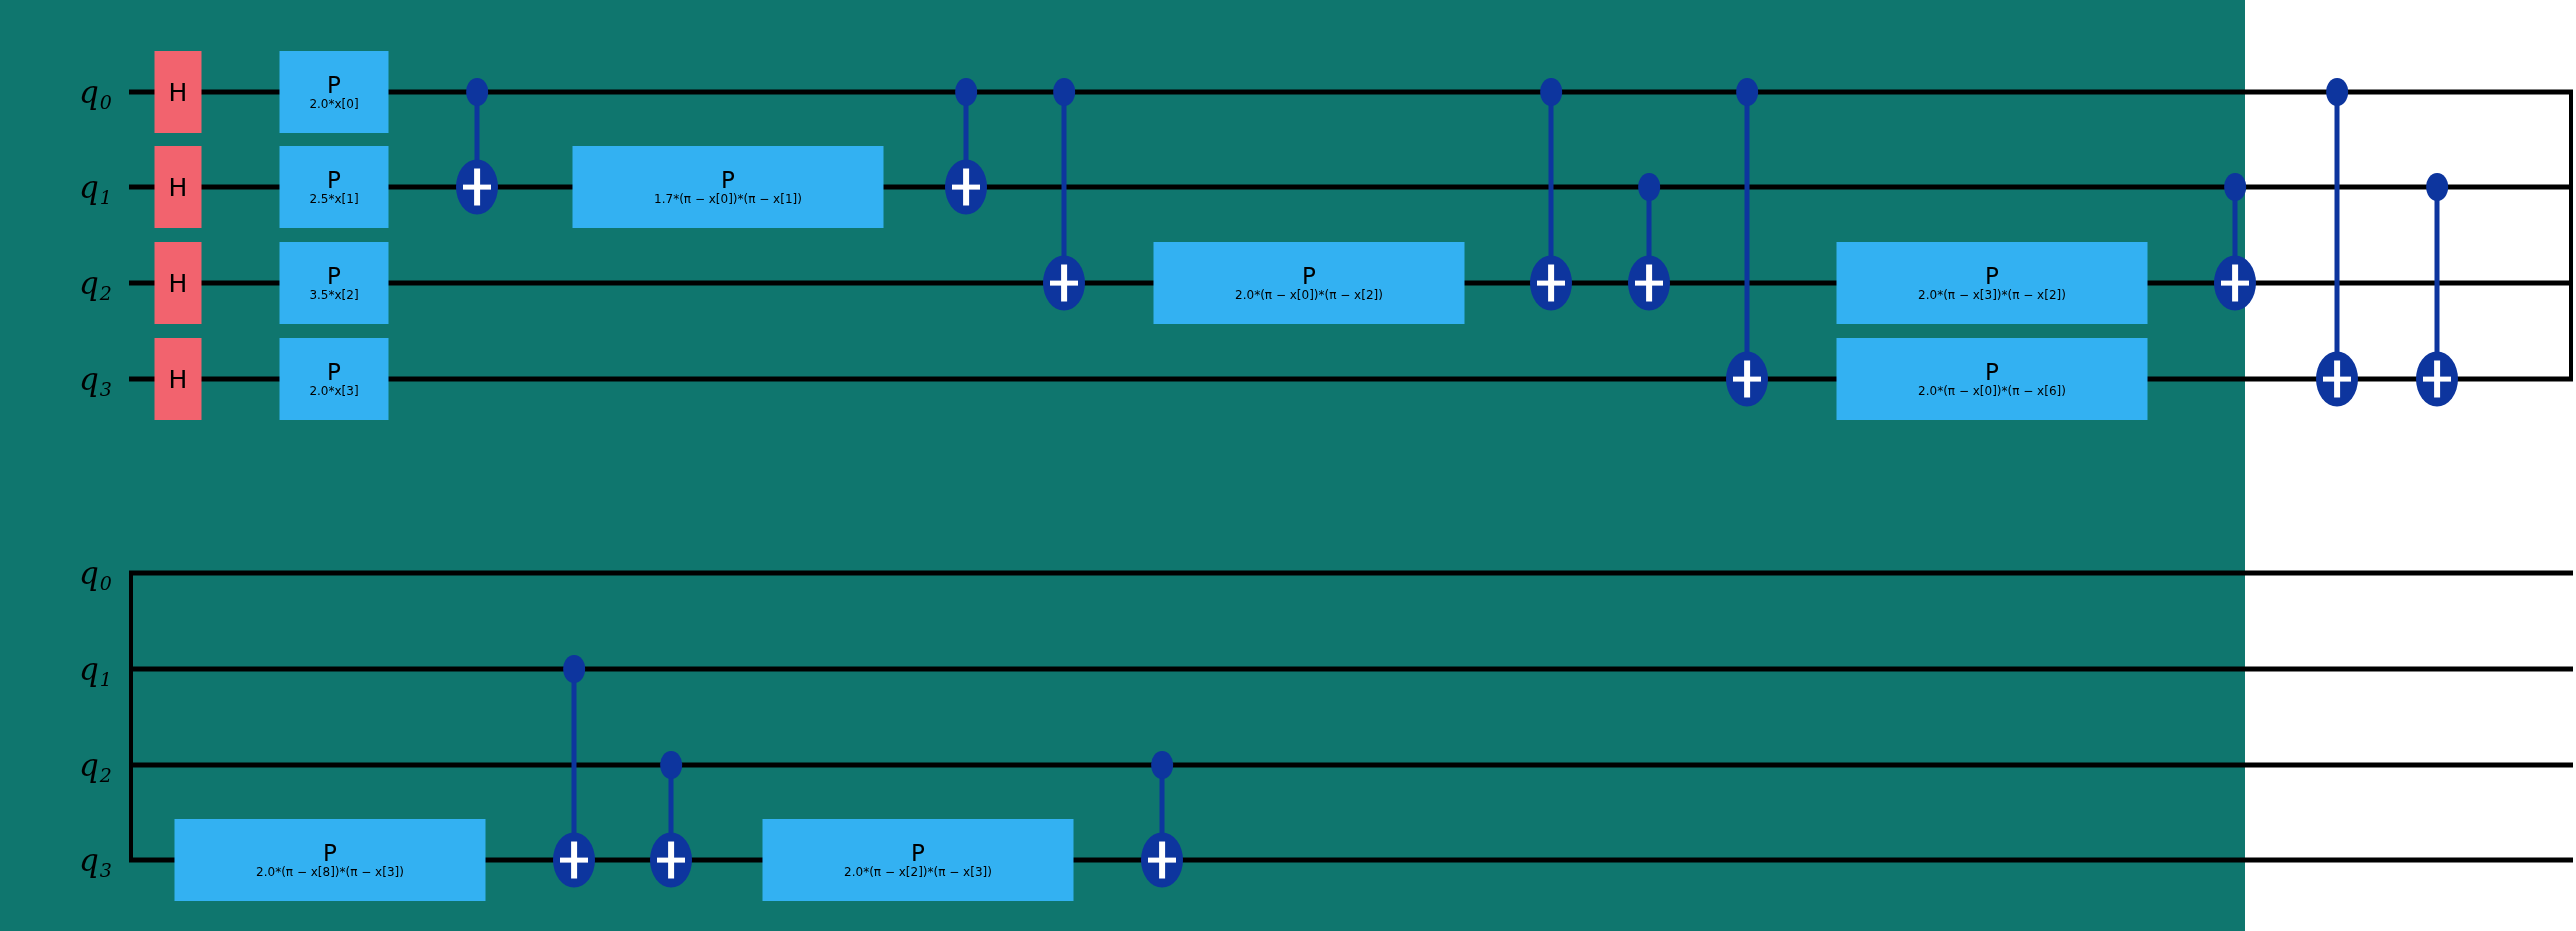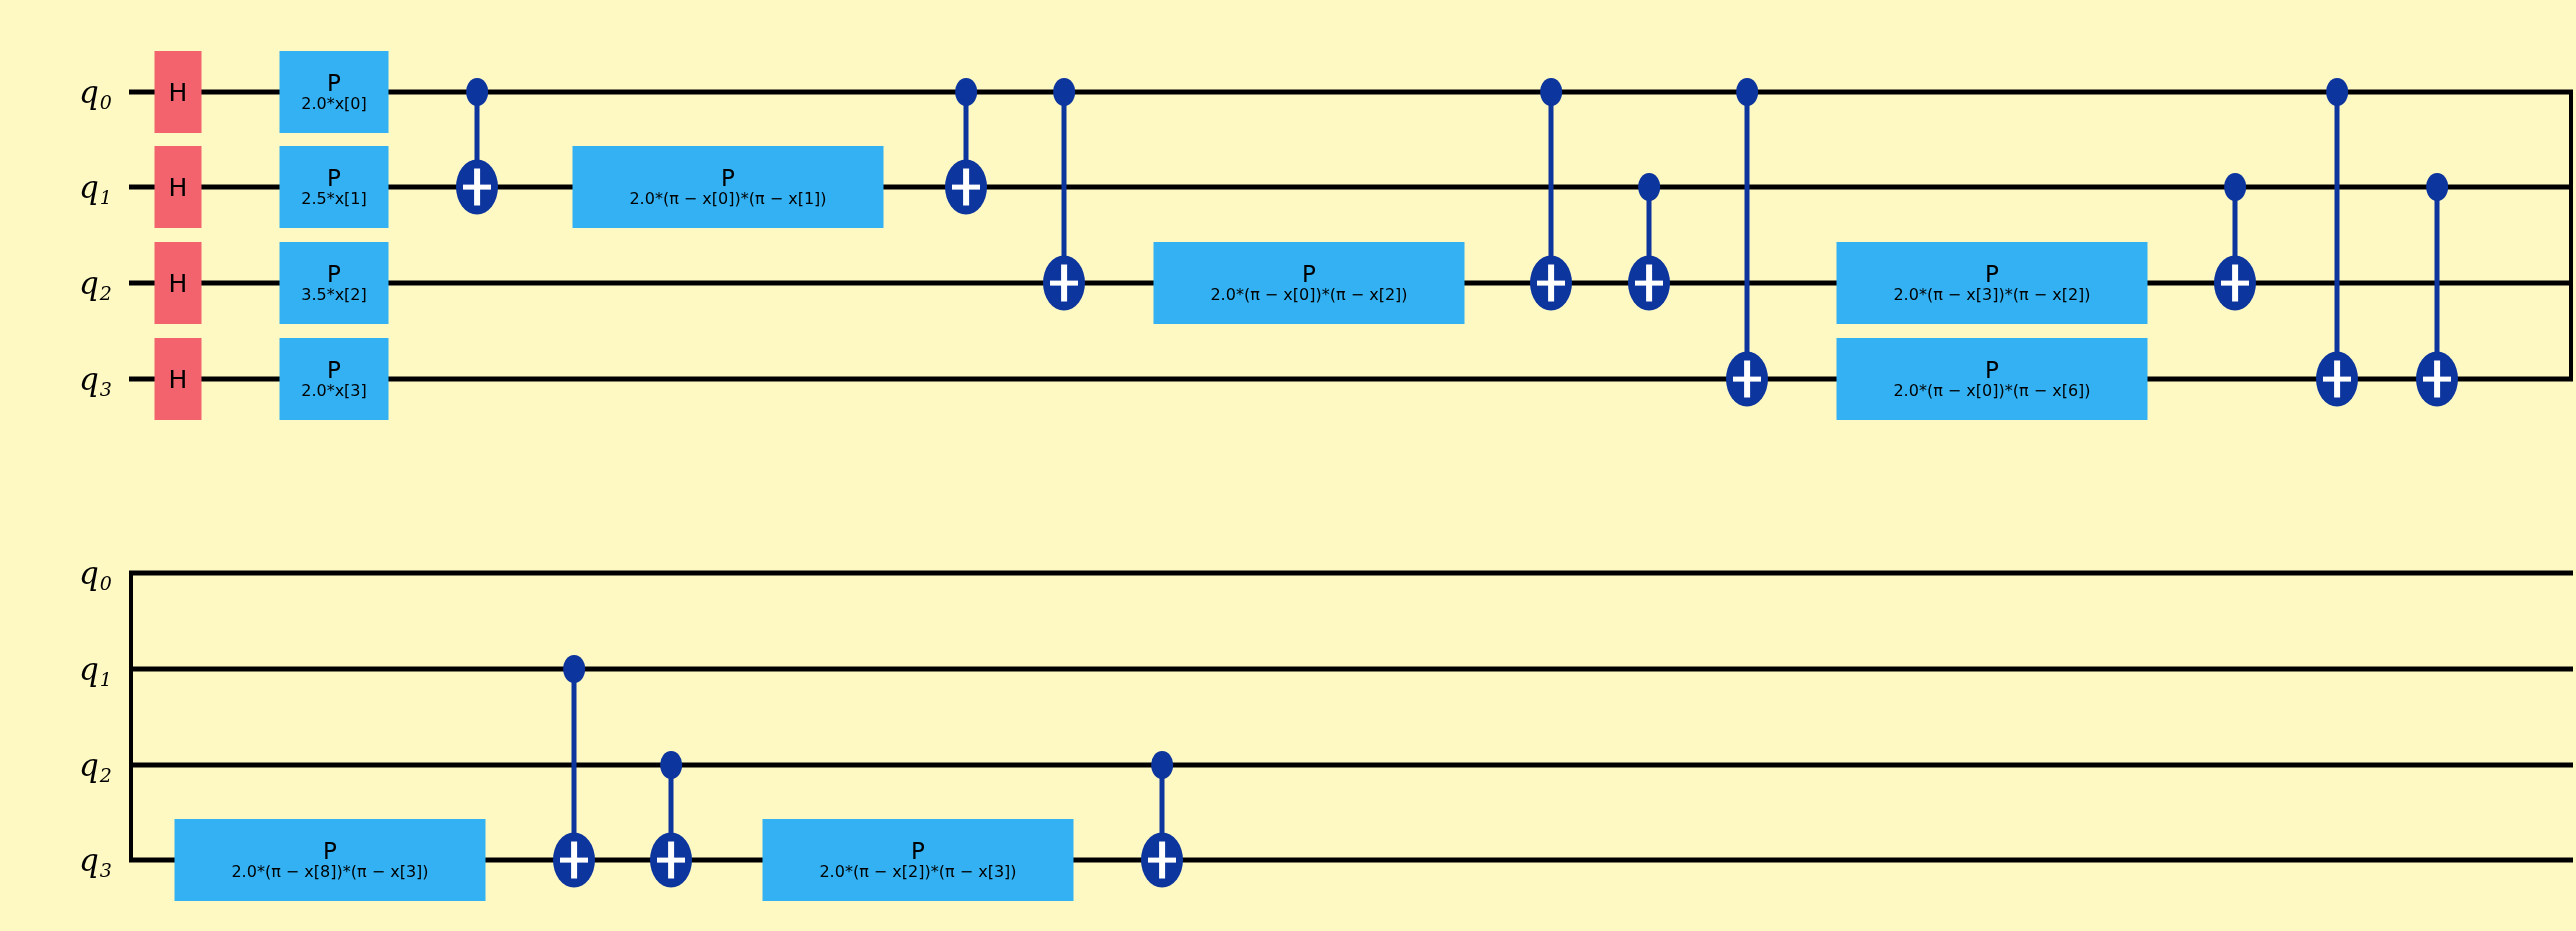--- a/index.html
+++ b/index.html
@@ -8,23 +8,23 @@
     width: 2576px;
     height: 932px;
     font-family: "DejaVu Sans", sans-serif;
     position: relative;
     overflow: hidden;
   }
 
   .circuit-figure {
     position: absolute;
     left: 0; top: 0;
-    width: 2576px;
+    width: 2245px;
     height: 932px;
-    background: #fef9c3;
+    background: #0f766e;
   }
 
   .panel {
     position: absolute;
     left: 0;
     width: 2576px;
   }
 
   
   .qlabel {
@@ -71,21 +71,21 @@
     line-height: 1.04;
     white-space: nowrap;
     padding: 0 6.7px;
   }
   .gate-box .gname {
     font-size: 23px;
     line-height: 1.0;
     margin-bottom: 0.8px;
   }
   .gate-box .gparam {
-    font-size: 16px;
+    font-size: 12px;
     line-height: 1.0;
   }
   .gate-h {
     background: #f2636e;
     width: 47px;
     height: 82px;
   }
   .gate-h .gname { font-size: 25px; margin-bottom: 0; }
   .gate-p {
     background: #33b1f2;
@@ -172,21 +172,21 @@
       </div>
       <div class="gate-box gate-p" style="left: 334px; top: 379px; width: 109px;">
         <span class="gname">P</span>
         <span class="gparam">2.0*x[3]</span>
       </div>
       <div class="ctrl-line" style="left: 477px; top: 92px; height: 96px;"></div>
       <div class="ctrl-dot" style="left: 477px; top: 92px;"></div>
       <div class="target" style="left: 477px; top: 187px;"></div>
       <div class="gate-box gate-p" style="left: 728px; top: 187px; width: 311px;">
         <span class="gname">P</span>
-        <span class="gparam">2.0*(π − x[0])*(π − x[1])</span>
+        <span class="gparam">1.7*(π − x[0])*(π − x[1])</span>
       </div>
       <div class="ctrl-line" style="left: 966px; top: 92px; height: 96px;"></div>
       <div class="ctrl-dot" style="left: 966px; top: 92px;"></div>
       <div class="target" style="left: 966px; top: 187px;"></div>
       <div class="ctrl-line" style="left: 1064px; top: 92px; height: 192px;"></div>
       <div class="ctrl-dot" style="left: 1064px; top: 92px;"></div>
       <div class="target" style="left: 1064px; top: 283px;"></div>
       <div class="gate-box gate-p" style="left: 1309px; top: 283px; width: 311px;">
         <span class="gname">P</span>
         <span class="gparam">2.0*(π − x[0])*(π − x[2])</span>

